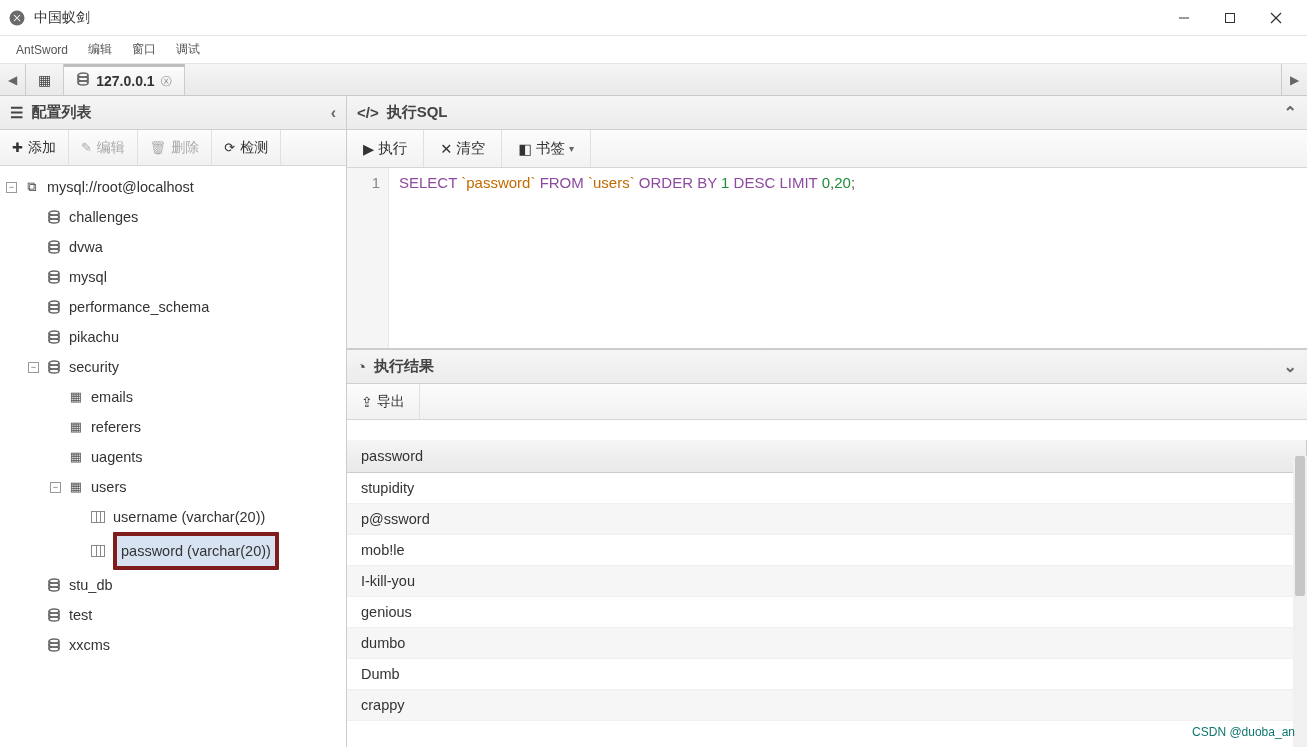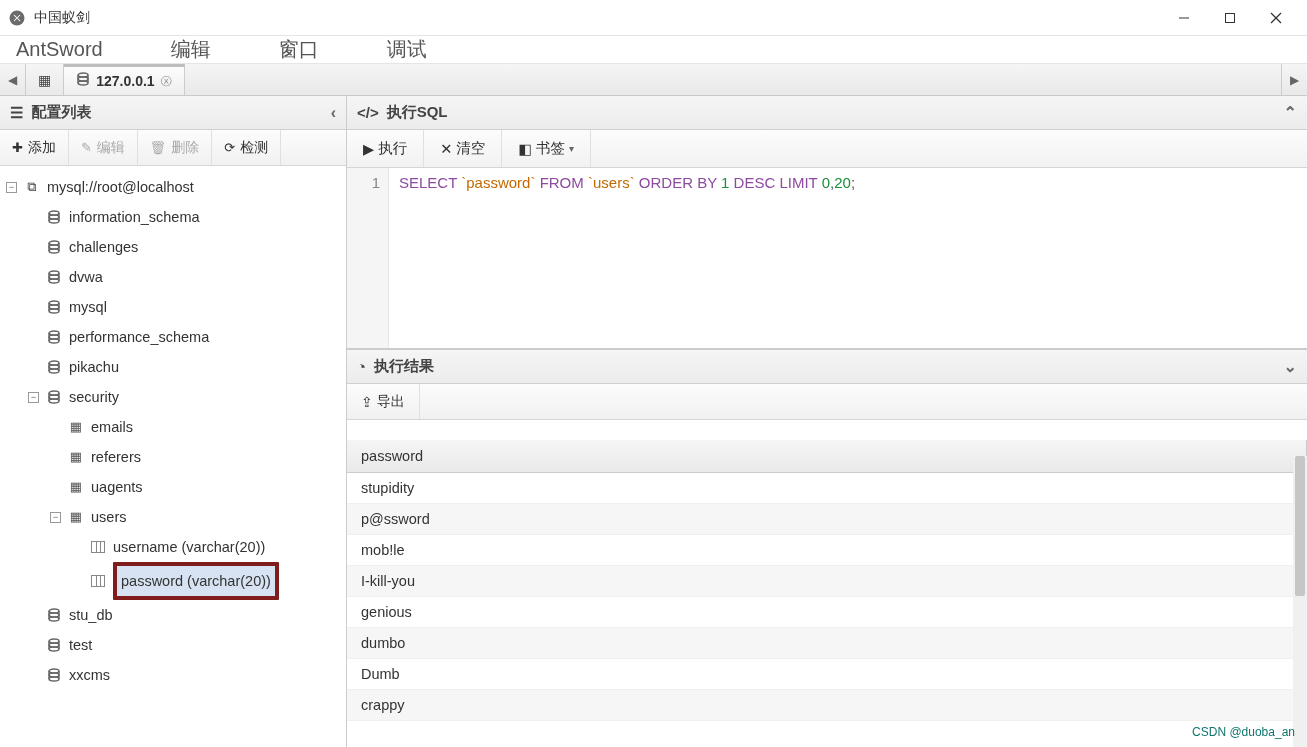--- a/index.html
+++ b/index.html
@@ -5,21 +5,21 @@
 * { margin: 0; padding: 0; box-sizing: border-box; font-family: "Microsoft YaHei", "Segoe UI", Arial, sans-serif; }
 html, body { width: 1307px; height: 747px; overflow: hidden; background: #fff; }
 
 .titlebar { height: 36px; display: flex; align-items: center; padding: 0 8px; background: #fff; border-bottom: 1px solid #e5e5e5; }
 .titlebar .app-icon { width: 18px; height: 18px; margin-right: 8px; display: inline-flex; align-items: center; justify-content: center; }
 .titlebar .title { font-size: 14px; color: #333; flex: 1; }
 .win-controls { display: flex; }
 .win-btn { width: 46px; height: 36px; display: flex; align-items: center; justify-content: center; }
 .win-btn svg { width: 12px; height: 12px; stroke: #333; }
 
-.menubar { height: 28px; display: flex; align-items: center; padding: 0 6px; background: #fff; color: #555; font-size: 20px; border-bottom: 1px solid #e5e5e5; gap: 48px; }
+.menubar { height: 28px; display: flex; align-items: center; padding: 0 6px; background: #fff; color: #555; font-size: 12px; border-bottom: 1px solid #e5e5e5; }
 .menubar .menu-item { padding: 2px 10px; }
 
 .tabstrip { height: 32px; display: flex; align-items: stretch; background: linear-gradient(#f5f5f5,#e9e9e9); border-bottom: 1px solid #c9c9c9; }
 .tabstrip .navbtn { width: 26px; display: flex; align-items: center; justify-content: center; border-right: 1px solid #ccc; font-size: 12px; color:#666; }
 .tabstrip .navbtn.right { border-right: none; border-left: 1px solid #ccc; margin-left: auto; }
 .tabstrip .tab { display: flex; align-items: center; padding: 0 12px; gap: 6px; border-right: 1px solid #ccc; position: relative; }
 .tabstrip .tab.active { background: linear-gradient(#fcfcfc,#eeeeee); border-top: 3px solid #bdbdbd; }
 .tabstrip .tab .hometab-icon { font-size: 14px; color:#444; }
 .tabstrip .tab .label { font-size: 14px; color:#333; font-weight: 700; }
 .tabstrip .tab .close { font-size: 11px; color:#888; }
@@ -166,35 +166,20 @@
 
     <div class="tree">
       <ul>
         <li>
           <div class="row">
             <span class="toggle">−</span>
             <span class="icon root-icon">⧉</span>
             <span>mysql://root@localhost</span>
           </div>
           <ul id="db-list">
-              <li>
-                <div class="row">
-                  <span class="toggle empty"></span>
-                  <span class="icon">
-                    <svg class="db-icon" viewBox="0 0 14 14">
-                      <ellipse cx="7" cy="3" rx="5" ry="2"></ellipse>
-                      <line x1="2" y1="3" x2="2" y2="11"></line>
-                      <line x1="12" y1="3" x2="12" y2="11"></line>
-                      <ellipse cx="7" cy="7" rx="5" ry="2"></ellipse>
-                      <ellipse cx="7" cy="11" rx="5" ry="2"></ellipse>
-                    </svg>
-                  </span>
-                  <span>information_schema</span>
-                </div>
-              </li>
               <li>
                 <div class="row">
                   <span class="toggle empty"></span>
                   <span class="icon">
                     <svg class="db-icon" viewBox="0 0 14 14">
                       <ellipse cx="7" cy="3" rx="5" ry="2"></ellipse>
                       <line x1="2" y1="3" x2="2" y2="11"></line>
                       <line x1="12" y1="3" x2="12" y2="11"></line>
                       <ellipse cx="7" cy="7" rx="5" ry="2"></ellipse>
                       <ellipse cx="7" cy="11" rx="5" ry="2"></ellipse>

